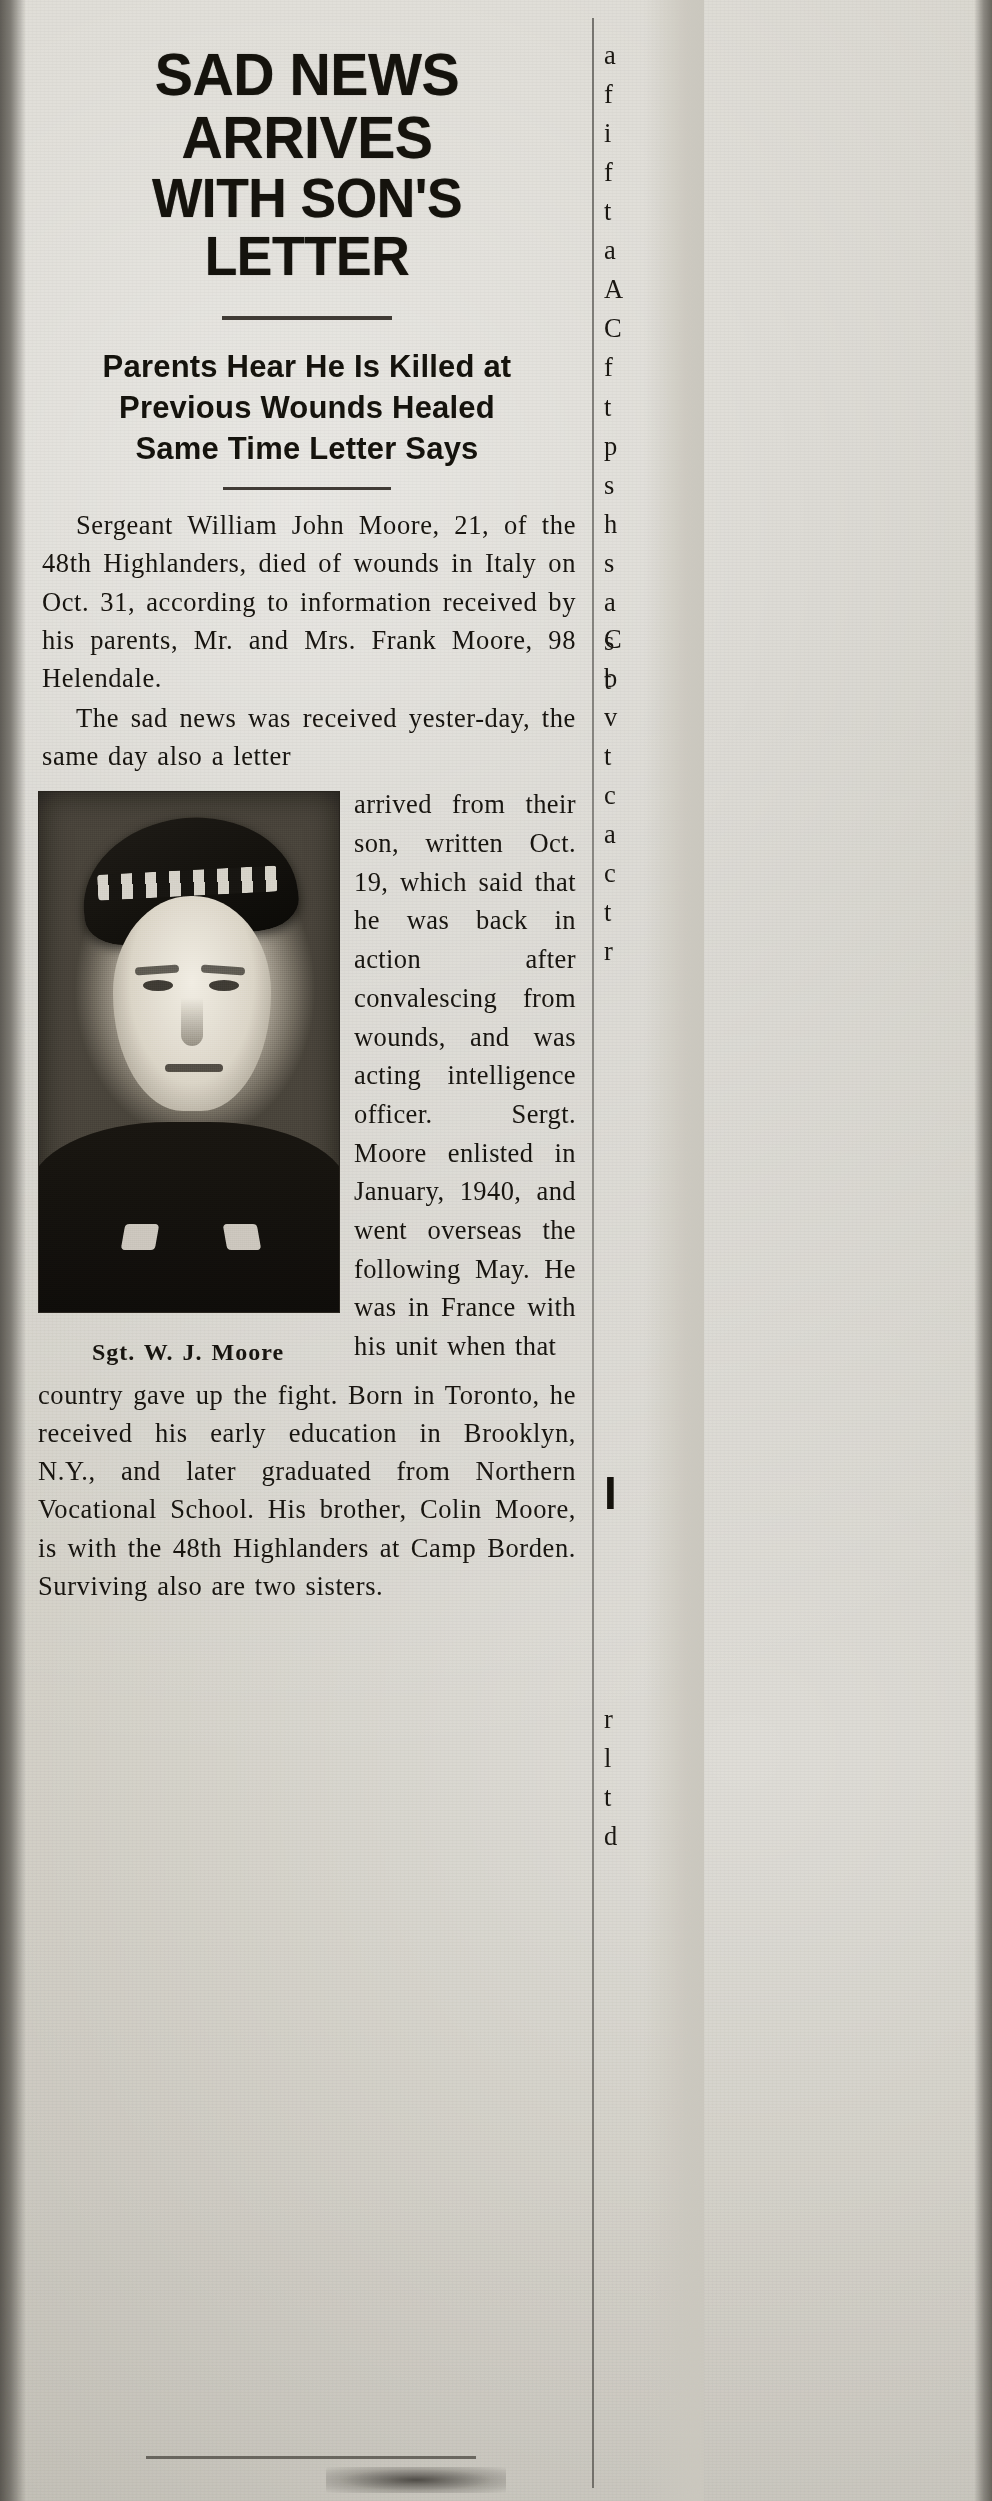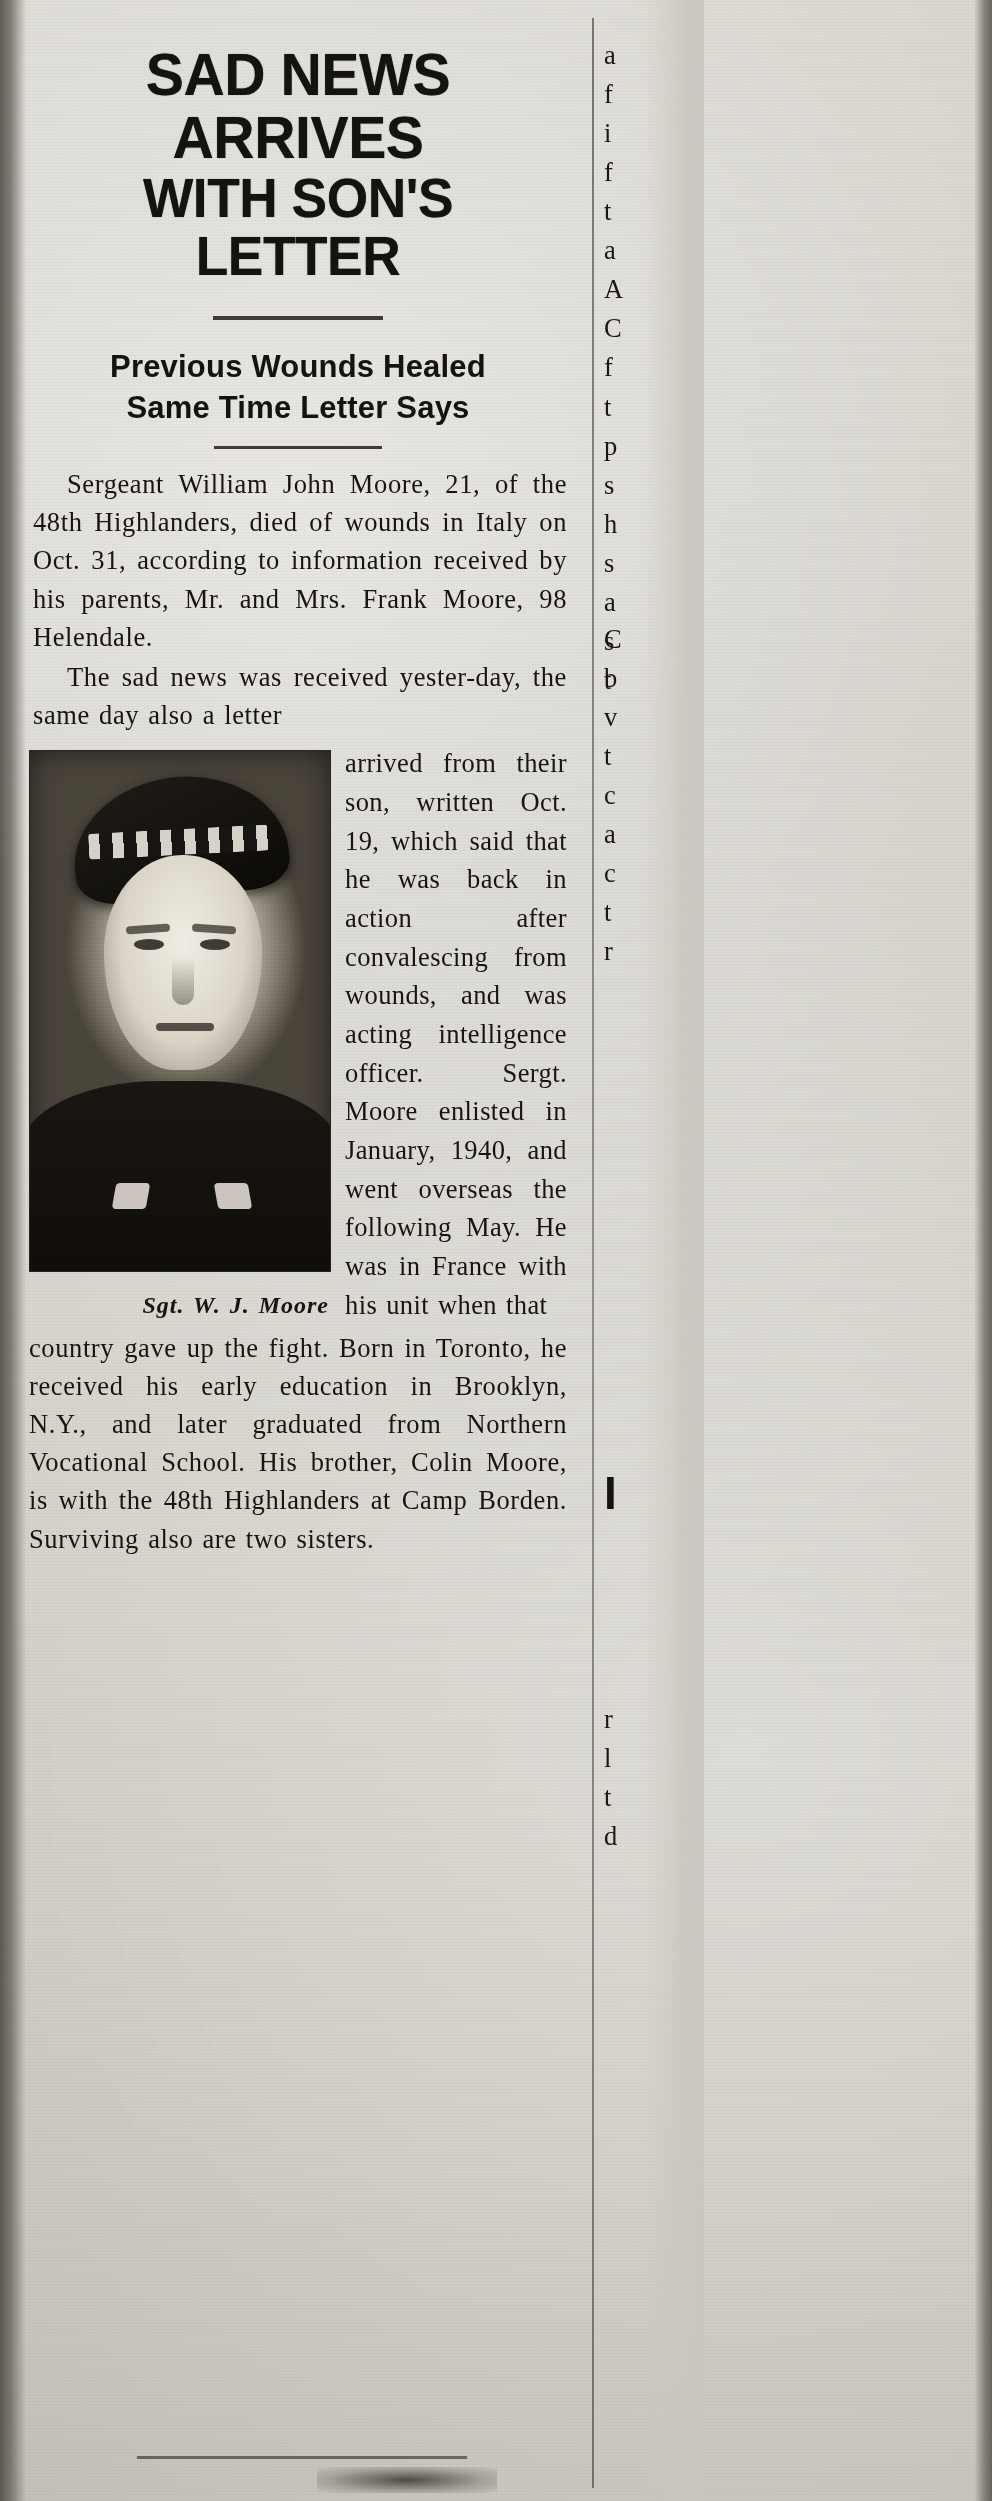--- a/index.html
+++ b/index.html
@@ -50,21 +50,21 @@
   .scan-edge.left { left: 0; }
   .scan-edge.right {
     right: 0;
     background: linear-gradient(270deg, #55524b 0%, #7d7a73 45%, rgba(150,147,140,0) 100%);
     width: 18px;
   }
 
   
   #article-column {
     position: absolute;
-    left: 17px;
+    left: 26px;
     top: 0;
     width: 560px;
     height: 2501px;
     padding: 0 10px 0 12px;
     box-sizing: border-box;
   }
 
   
   #column-rule {
     position: absolute;
@@ -254,28 +254,27 @@
   #portrait-photo .grain {
     position: absolute;
     inset: 0;
     background-image:
       repeating-linear-gradient(0deg, rgba(255,255,255,0.05) 0 1px, rgba(0,0,0,0.05) 1px 2px),
       repeating-linear-gradient(90deg, rgba(255,255,255,0.04) 0 1px, rgba(0,0,0,0.04) 1px 2px);
     mix-blend-mode: overlay;
     opacity: 0.7;
   }
   #photo-caption {
-    text-align: right;
+    text-align: center;
     font-family: "Liberation Serif", serif;
     font-weight: bold;
     font-size: 24px;
     letter-spacing: 1px;
     color: #1a1712;
-    margin-top: 16px;
-    font-style: italic;
+    margin-top: 22px;
   }
 
   #wrapped-text {
     font-size: 26.5px;
     line-height: 1.46;
     text-align: justify;
     letter-spacing: 0.4px;
   }
   #after-photo-text {
     clear: both;
@@ -358,20 +357,21 @@
   <div id="article-column">
 
     <div class="headline">
       <span class="hl-line line1">SAD NEWS ARRIVES</span>
       <span class="hl-line line2">WITH SON'S LETTER</span>
     </div>
 
     <div class="rule-short"></div>
 
     <div class="subhead">
+      <span class="sh-line">Parents Hear He Is Killed at</span>
       <span class="sh-line">Previous Wounds Healed</span>
       <span class="sh-line">Same Time Letter Says</span>
     </div>
 
     <div class="rule-short thin"></div>
 
     <div class="body-text" id="lead-paragraphs">
       <p class="indent">Sergeant William John Moore, 21, of the 48th Highlanders, died of wounds in Italy on Oct. 31, according to information received by his parents, Mr. and Mrs. Frank Moore, 98 Helendale.</p>
       <p class="indent">The sad news was received yester-day, the same day also a letter</p>
     </div>

